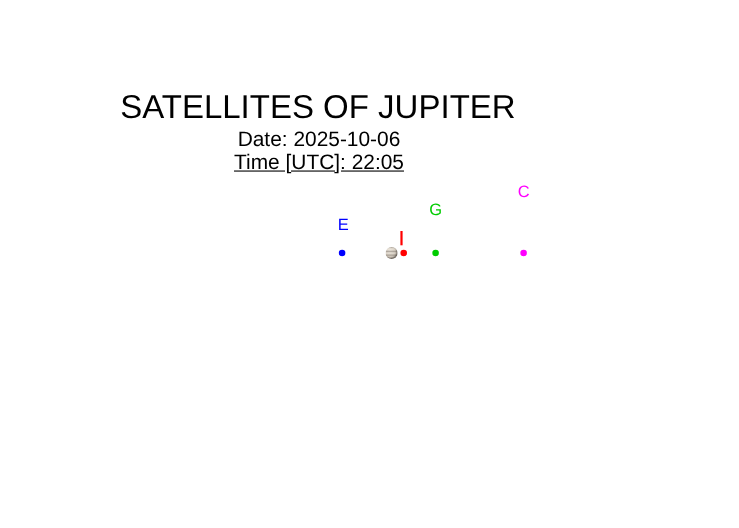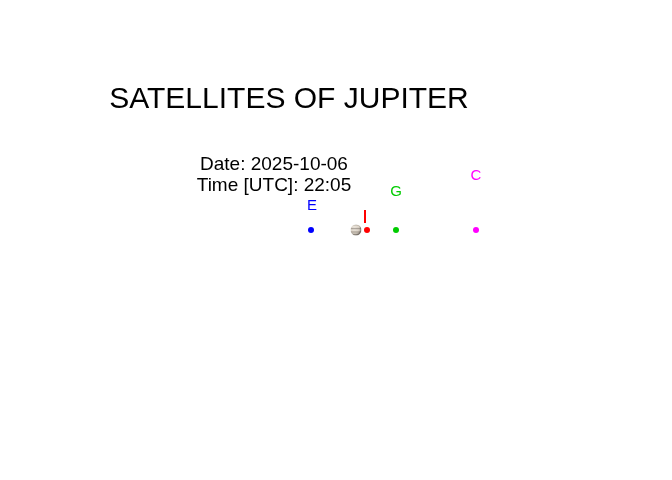--- a/index.html
+++ b/index.html
@@ -24,31 +24,30 @@
     width: 578px;
     text-align: center;
     font-size: 30px;
     line-height: 30px;
     color: #000000;
     letter-spacing: 0px;
     white-space: nowrap;
   }
   .subline {
     position: absolute;
-    left: 0;
+    left: 16px;
     width: 548px;
     text-align: center;
     font-size: 19px;
     line-height: 19px;
     color: #000000;
     white-space: nowrap;
-    margin-top: 36px;
   }
   .subline.date { top: 118px; }
-  .subline.time { top: 139px; }
+  .subline.time { top: 139px; text-decoration: underline; }
 
   
   .sky {
     position: absolute;
     left: 0;
     top: 0;
     width: 672px;
     height: 480px;
   }
 

